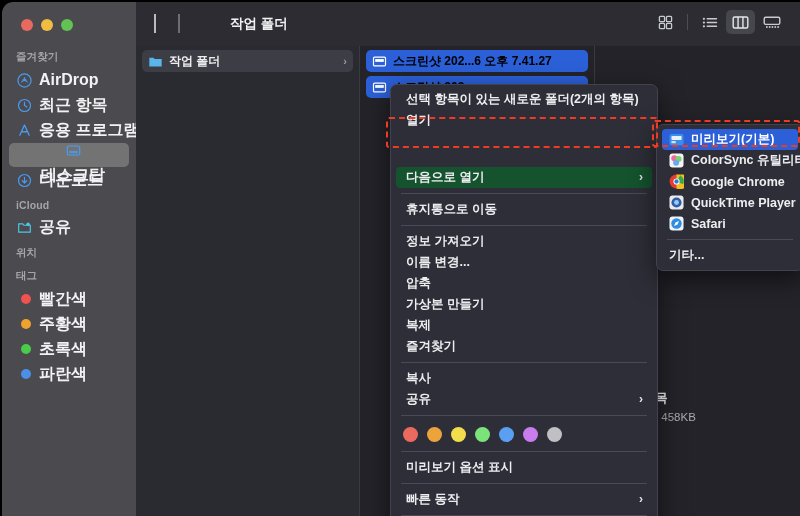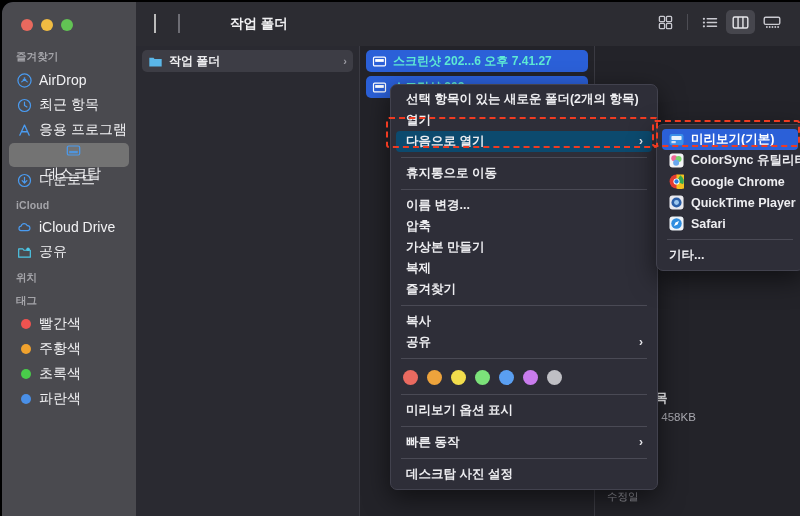--- a/index.html
+++ b/index.html
@@ -36,21 +36,21 @@
 
   .sb-scroll { position: absolute; top: 42px; left: 0; right: 0; bottom: 0; }
   .sb-group-title {
     font-size: 10.5px; font-weight: bold; color: #a4a4a9;
     padding: 6px 0 3px 14px; letter-spacing: 0.1px;
   }
   .sb-item {
     display: flex; align-items: center; gap: 7px;
     height: 24px; margin: 1px 7px; padding-left: 8px;
     border-radius: 5px; color: #f2f2f4;
-    font-size: 14px; font-weight: normal;
+    font-size: 16px; font-weight: bold;
     white-space: nowrap;
   }
   .sb-item.sel { background: #737373; flex-direction: column; }
   .sb-ico { width: 15px; height: 15px; flex: 0 0 15px; display:flex; align-items:center; justify-content:center; }
   .sb-ico svg { display: block; }
   .dot { width: 10px; height: 10px; border-radius: 50%; margin-left: 2px; }
 
   
   .toolbar {
     position: absolute; left: 134px; top: 0; right: 0; height: 44px;
@@ -81,21 +81,21 @@
   .col2 { left: 224px; width: 234px; }
   .col3 { left: 459px; right: 0; }
 
   .row {
     display: flex; align-items: center; gap: 6px;
     height: 22px; margin: 4px 6px 0 6px; padding: 0 6px;
     border-radius: 5px; font-size: 12px; font-weight: bold; color: #eeeef0;
     white-space: nowrap; overflow: hidden;
   }
   .row.hl { background: #3d3d45; }
-  .row.blue { background: #2b60d8; color: #5eead4; }
+  .row.blue { background: #2b60d8; color: #000000; }
   .row .chevr { margin-left: auto; color: #9a9aa2; font-size: 11px; }
 
   
   .info { position: absolute; left: 0; top: 0; right: 0; bottom: 0; padding: 0 12px; }
   .info-block { position: absolute; left: 12px; bottom: 6px; width: 190px; }
   .info-h { font-size: 12.5px; font-weight: bold; color: #f2f2f4; margin-bottom: 3px; }
   .info-sub { font-size: 11.5px; color: #a9a9b0; margin-bottom: 14px; }
   .info-h2 { font-size: 12.5px; font-weight: bold; color: #f2f2f4; margin-bottom: 8px; }
   .info-k { font-size: 10.5px; color: #9c9ca4; margin-bottom: 12px; }
 
@@ -110,21 +110,21 @@
     box-shadow: 0 8px 26px rgba(0,0,0,.55);
   }
   .mi {
     position: relative;
     height: 21px; line-height: 21px;
     margin: 0 5px; padding: 0 10px;
     border-radius: 4px;
     font-size: 12.5px; font-weight: bold; color: #ededf0;
     white-space: nowrap;
   }
-  .mi.hl { background: #0c4a6e; }
+  .mi.hl { background: #14532d; margin-top: 36px; }
   .mi .arr {
     position: absolute; right: 9px; top: 0;
     font-size: 12px; color: #e3e3e8; font-weight: bold;
   }
   .msep { height: 1px; background: #4a4a55; margin: 5px 10px; }
   .swatches { display: flex; gap: 9px; padding: 6px 12px 4px 12px; }
   .sw { width: 15px; height: 15px; border-radius: 50%; }
 
   
   .submenu {
@@ -219,28 +219,20 @@
             <svg width="15" height="15" viewBox="0 0 16 16">
                 <circle cx="8" cy="8" r="6.4" fill="none" stroke="#4a9bf0" stroke-width="1.3"></circle>
                 <path d="M8 4.6v6M5.5 8.2L8 10.7l2.5-2.5" fill="none" stroke="#4a9bf0" stroke-width="1.3" stroke-linecap="round" stroke-linejoin="round"></path>
               </svg>
           </span>
           <span>다운로드</span>
         </div>
 
         <div class="sb-group-title">iCloud</div>
 
-        <div class="sb-item">
-          <span class="sb-ico">
-            <svg width="15" height="15" viewBox="0 0 16 16">
-                <path d="M4.2 11.4a2.4 2.4 0 01.25-4.78A3.4 3.4 0 0111 6.1a2.65 2.65 0 01.3 5.3z" fill="none" stroke="#4a9bf0" stroke-width="1.25" stroke-linejoin="round"></path>
-              </svg>
-          </span>
-          <span>iCloud Drive</span>
-        </div>
 
         <div class="sb-item">
           <span class="sb-ico">
             <svg width="15" height="15" viewBox="0 0 16 16">
                 <path d="M1.8 4.2h4.4l1.1 1.4h6.9v7.4H1.8z" fill="none" stroke="#4cc8e8" stroke-width="1.25" stroke-linejoin="round"></path>
                 <circle cx="11.8" cy="4.6" r="1.9" fill="#4cc8e8"></circle>
               </svg>
           </span>
           <span>공유</span>
         </div>
@@ -374,20 +366,21 @@
     <div class="ctxmenu">
       <div class="mi">선택 항목이 있는 새로운 폴더(2개의 항목)</div>
       <div class="mi">열기</div>
       <div class="mi hl">
         <span>다음으로 열기</span>
         <span class="arr">›</span>
       </div>
       <div class="msep"></div>
       <div class="mi">휴지통으로 이동</div>
       <div class="msep"></div>
+      <div class="mi">정보 가져오기</div>
       <div class="mi">이름 변경...</div>
       <div class="mi">압축</div>
       <div class="mi">가상본 만들기</div>
       <div class="mi">복제</div>
       <div class="mi">즐겨찾기</div>
       <div class="msep"></div>
       <div class="mi">복사</div>
       <div class="mi">
         <span>공유</span>
         <span class="arr">›</span>

